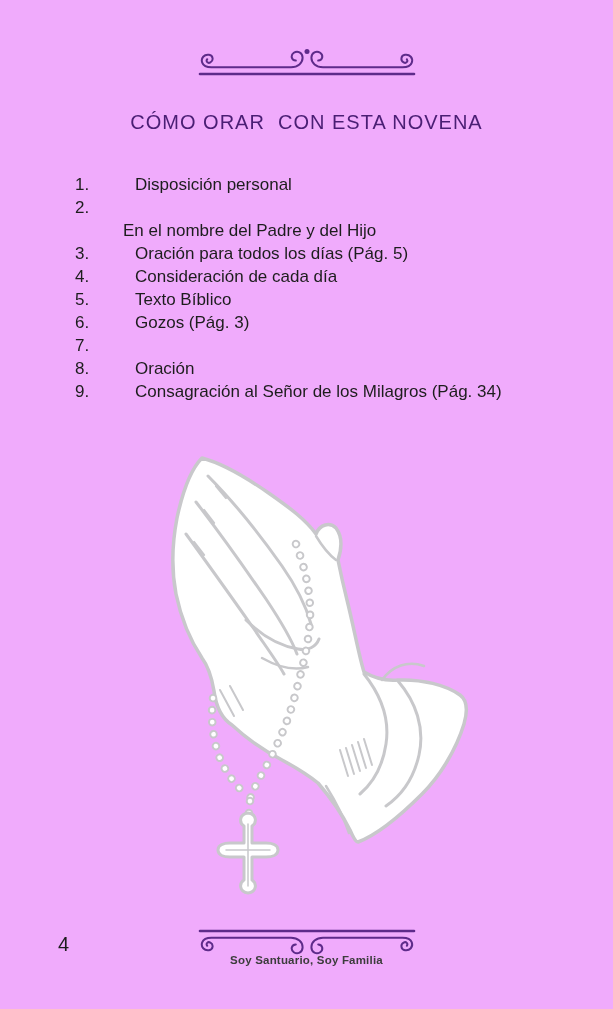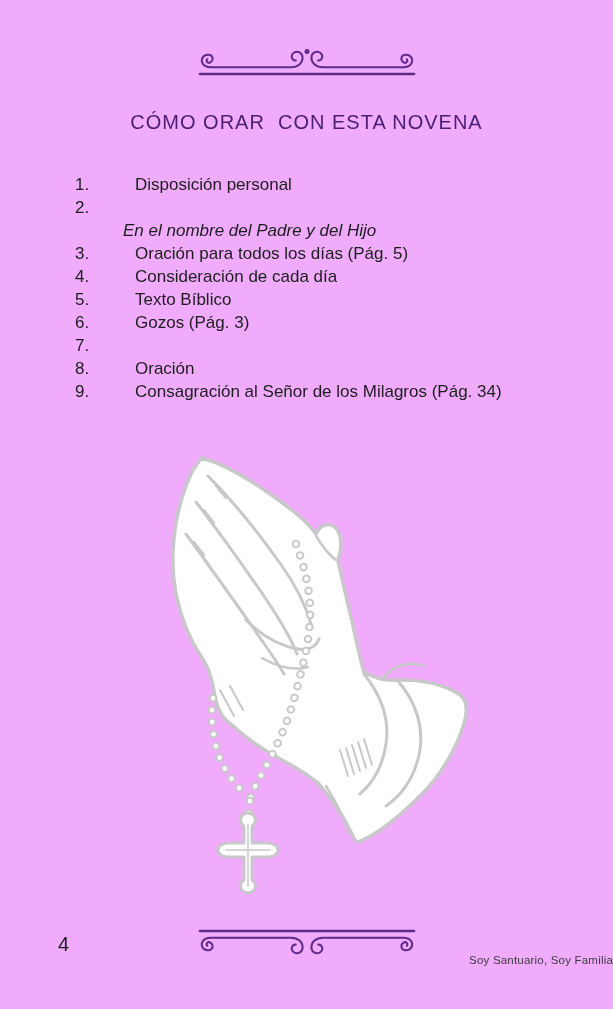--- a/index.html
+++ b/index.html
@@ -12,33 +12,33 @@
 
   
   .title{position:absolute;top:111px;left:0;width:100%;text-align:center;
          color:#4a1e74;font-size:20px;font-weight:400;letter-spacing:1px;white-space:pre;}
 
   
   .list{position:absolute;left:75px;top:173px;width:470px;font-size:17px;line-height:23px;color:#1d1d1d;}
   .row{display:flex;}
   .num{flex:0 0 60px;}
   .txt{flex:1;}
-  .sub{margin-left:48px;font-style:italic;}
+  .sub{margin-left:48px;}
 
   
   .illustration{position:absolute;left:150px;top:452px;width:340px;height:460px;}
   .ink{stroke:#c8c8cb;fill:none;stroke-linecap:round;stroke-linejoin:round;}
   .ink-fill{stroke:#c8c8cb;fill:#ffffff;stroke-linejoin:round;}
   .bead-outer{stroke:#c8c8cb;fill:none;stroke-width:8.5;stroke-dasharray:0.1 12;stroke-linecap:round;}
   .bead-inner{stroke:#ffffff;fill:none;stroke-width:4.6;stroke-dasharray:0.1 12;stroke-linecap:round;}
 
   
   .page-number{position:absolute;left:58px;top:933px;font-size:20px;color:#1d1d1d;}
-  .motto{position:absolute;top:954px;left:0;width:100%;text-align:right;
-         font-size:11.5px;font-weight:normal;color:#3c3c3c;letter-spacing:0.2px;}
+  .motto{position:absolute;top:954px;left:0;width:100%;text-align:center;
+         font-size:11.5px;font-weight:bold;color:#3c3c3c;letter-spacing:0.2px;}
 </style>
 </head>
 <body>
 
 <div class="page">
 
   <svg class="ornament-top" viewBox="0 0 226 32">
     <g stroke="#5e2b8a" fill="none" stroke-width="2" stroke-linecap="round">
       <path d="M13.2,12.2 C11.6,14.4 13.8,16.8 16.4,15.4 C19.8,13.6 19.2,8.4 15.0,7.8 C10.2,7.1 6.6,11.0 8.2,15.6 C9.5,19.3 13.2,20.2 17.5,20.2 L97,20.2 C104,20.2 108.6,16 108.6,10.8 C108.6,5.4 103.4,3.2 99.8,5.8 C96.4,8.2 97.2,13.4 101.8,13.6"></path>
       <path d="M212.8,12.2 C214.4,14.4 212.2,16.8 209.6,15.4 C206.2,13.6 206.8,8.4 211.0,7.8 C215.8,7.1 219.4,11.0 217.8,15.6 C216.5,19.3 212.8,20.2 208.5,20.2 L129,20.2 C122,20.2 117.4,16 117.4,10.8 C117.4,5.4 122.6,3.2 126.2,5.8 C129.6,8.2 128.8,13.4 124.2,13.6"></path>

